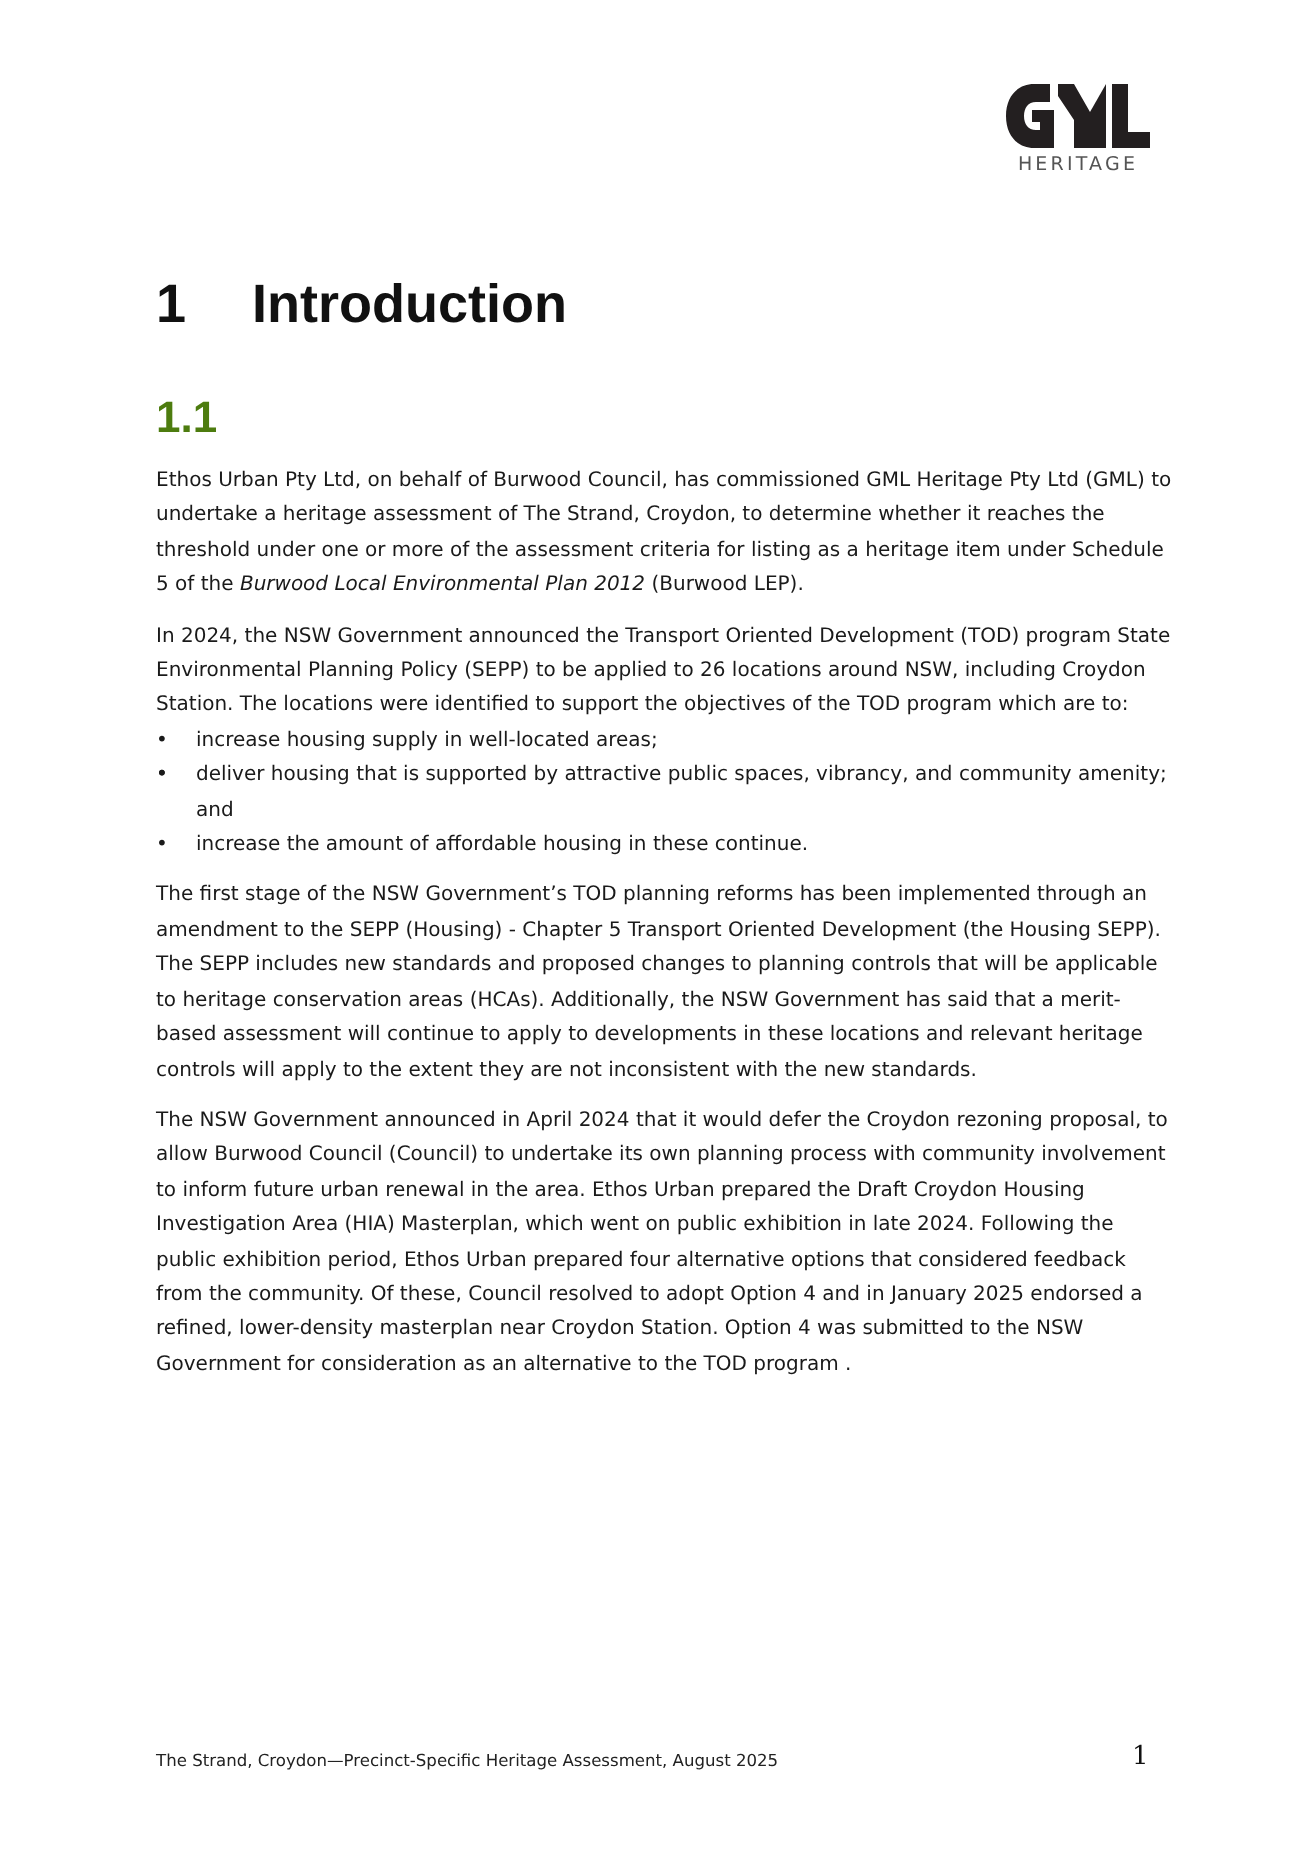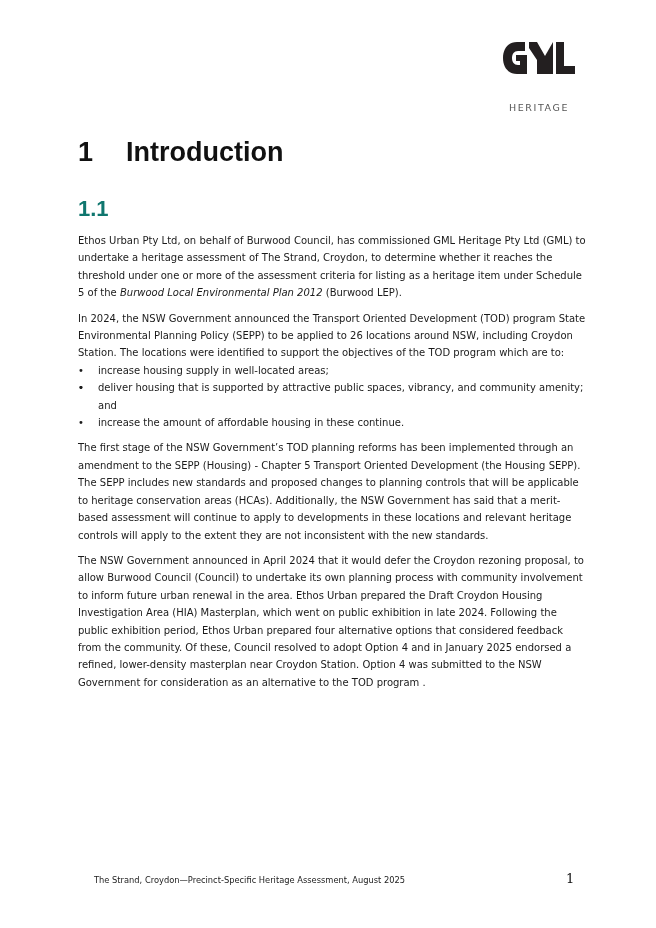--- a/index.html
+++ b/index.html
@@ -25,41 +25,40 @@
   .logo-sub {
     position: absolute;
     left: 0;
     top: 35px;
     width: 72px;
     text-align: center;
     font-family: "DejaVu Sans", sans-serif;
     font-size: 9.5px;
     letter-spacing: 1.6px;
     color: #555;
-    margin-top: 25px;
   }
   .h1 {
     position: absolute;
     left: 78px;
     top: 137px;
     font-family: "Liberation Sans", sans-serif;
     font-weight: bold;
     font-size: 27px;
     color: #111;
     display: flex;
   }
   .h1 .num { width: 48px; }
   .h2 {
     position: absolute;
     left: 78px;
     top: 196px;
     font-family: "Liberation Sans", sans-serif;
     font-weight: bold;
     font-size: 22px;
-    color: #0f766e;
+    color: #4d7c0f;
     display: flex;
   }
   .h2 .num { width: 42px; }
   .content {
     position: absolute;
     left: 78px;
     top: 232px;
     width: 510px;
     font-family: "DejaVu Sans", sans-serif;
     font-size: 10px;
@@ -85,21 +84,20 @@
   }
   em { font-style: italic; }
   .footer {
     position: absolute;
     left: 78px;
     top: 875px;
     width: 500px;
     font-family: "DejaVu Sans", sans-serif;
     font-size: 8.3px;
     color: #222;
-    margin-left: 16px;
   }
   .page-num {
     position: absolute;
     left: 566px;
     top: 871px;
     font-family: "DejaVu Serif", serif;
     font-size: 13px;
     color: #111;
   }
 </style>

